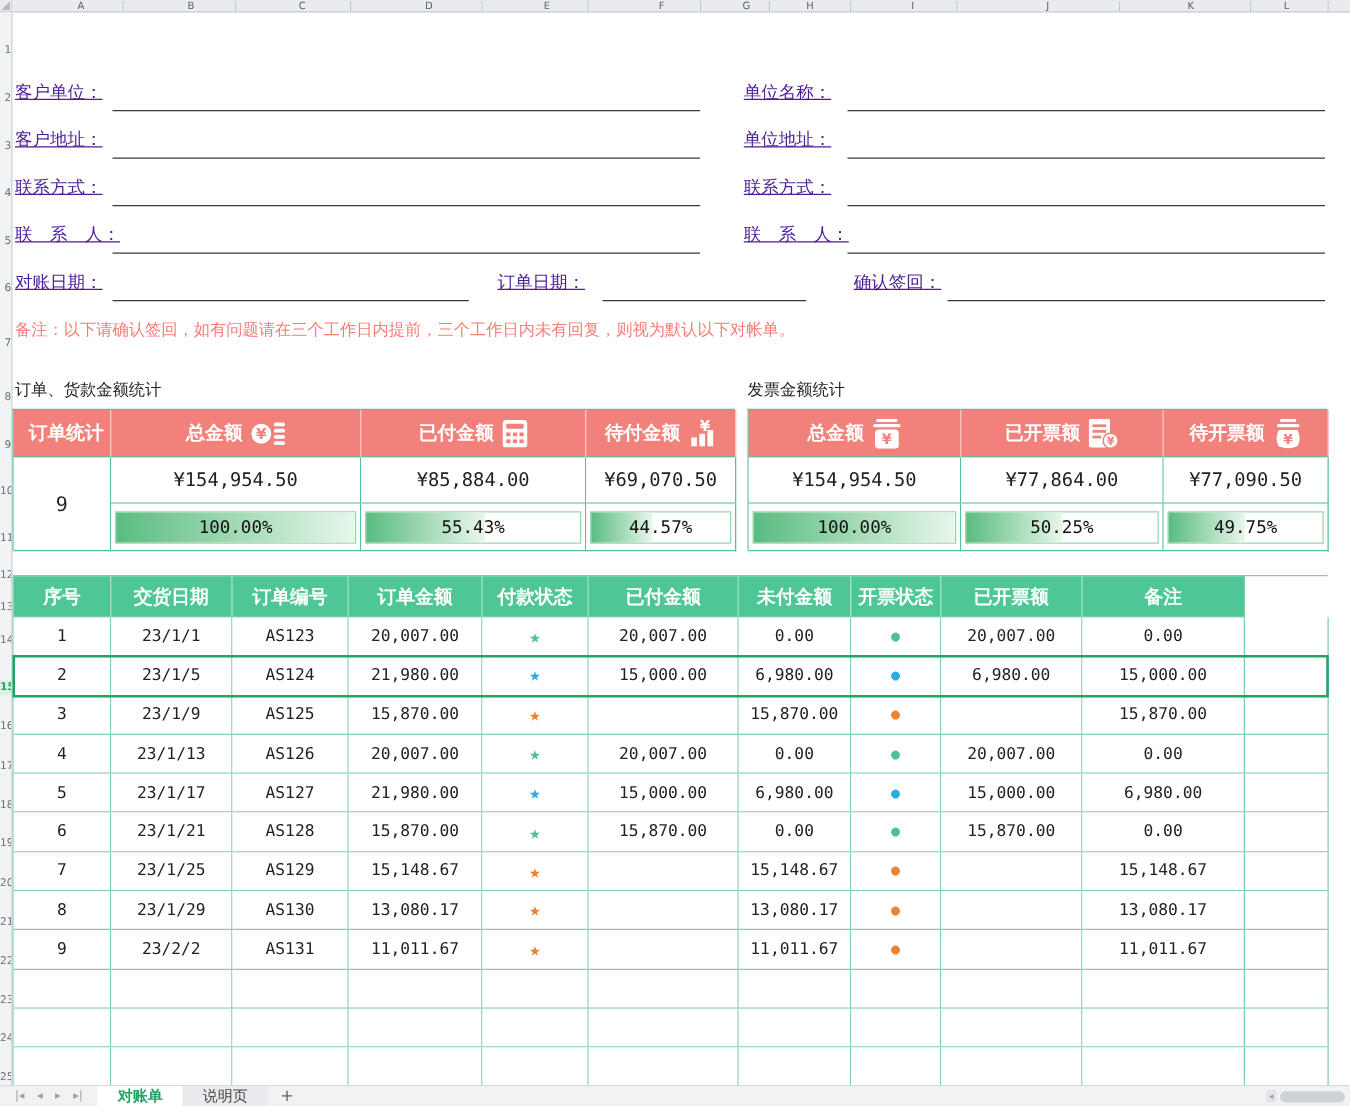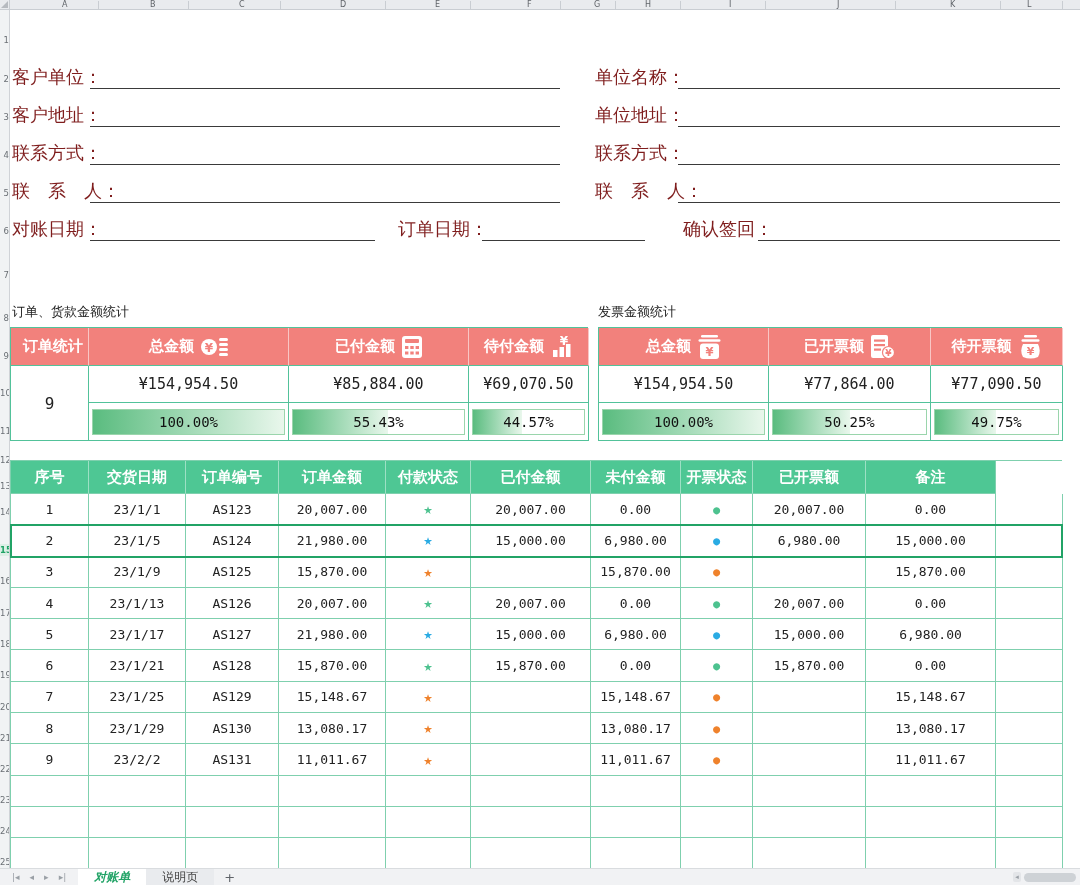--- a/index.html
+++ b/index.html
@@ -20,21 +20,21 @@
   .corner:after{content:"";position:absolute;right:1px;bottom:1px;border-left:7px solid transparent;border-bottom:7px solid #b7bbc0;}
   .row-strip{position:absolute;left:0;top:10px;width:10px;bottom:17px;background:#f1f3f4;border-right:1px solid #d0d3d7;overflow:hidden;}
   .row-strip .rn{position:absolute;left:0;width:9px;height:12px;font-size:8.5px;line-height:12px;color:#6a6f74;text-align:right;overflow:hidden;}
   .row-strip .rn.sel{color:var(--tabgreen);background:#ddefe6;font-weight:bold;}
 
   
   .title-bar{position:absolute;left:10px;top:10px;width:1052px;height:40px;background:var(--green);
     color:#fff;font-size:24px;font-weight:bold;letter-spacing:6px;display:flex;align-items:center;justify-content:center;}
 
   
-  .flabel{position:absolute;font-size:18px;color:#7f1d1d;white-space:nowrap;}
+  .flabel{position:absolute;font-size:14px;color:#4c1d95;white-space:nowrap;text-decoration:underline;}
   .fline{position:absolute;border-bottom:1px solid #3a3a3a;height:1px;}
 
   .note{position:absolute;left:12px;top:255px;font-size:13px;color:var(--note);}
 
   .sec-title{position:absolute;font-size:13px;color:#222;}
 
   
   .stats{position:absolute;top:327px;display:grid;border-left:1px solid var(--teal-border);border-top:1px solid var(--teal-border);}
   .stats-left{left:10px;width:578px;grid-template-columns:78px 200px 180px 120px;grid-template-rows:38px 37px 38px;}
   .stats-right{left:598px;width:464px;grid-template-columns:170px 162px 132px;grid-template-rows:38px 37px 38px;}
@@ -68,21 +68,21 @@
   .star[data-status="full"],.dot[data-status="full"]{color:var(--full);}
   .star[data-status="partial"],.dot[data-status="partial"]{color:var(--partial);}
   .star[data-status="none"],.dot[data-status="none"]{color:var(--none);}
 
   
   .sheet-bar{position:absolute;left:0;right:0;bottom:0;height:17px;background:#f1f2f4;border-top:1px solid #d9dcdf;
     display:flex;align-items:center;font-size:11px;color:#80868b;}
   .sheet-bar .nav{display:flex;gap:10px;padding:0 12px;font-size:9px;color:#9aa0a6;}
   .sheet-bar .nav span{cursor:default;}
   .tab{height:17px;display:flex;align-items:center;padding:0 16px;font-size:12px;}
-  .tab.active{background:#fff;color:var(--tabgreen);font-weight:bold;font-style:italic;}
+  .tab.active{background:#fff;color:var(--tabgreen);font-weight:bold;}
   .tab.idle{background:#e9ebee;color:#444;}
   .plus-tab{padding:0 10px;font-size:13px;color:#5f6368;}
   .hscroll{position:absolute;right:4px;bottom:3px;display:flex;align-items:center;gap:3px;}
   .hscroll .sbtn{width:8px;height:10px;background:#e3e5e8;color:#9aa0a6;font-size:7px;display:flex;align-items:center;justify-content:center;border-radius:2px;}
   .hscroll .thumb{width:52px;height:9px;background:#ced2d6;border-radius:5px;}
 </style>
 </head>
 <body>
 
 <div class="screen">
@@ -164,20 +164,21 @@
   <div class="fline" style="left:90px;top:202px;width:470px"></div>
   <div class="fline" style="left:678px;top:202px;width:382px"></div>
 
   <span class="flabel" style="left:12px;top:217px">对账日期：</span>
   <span class="flabel" style="left:398px;top:217px">订单日期：</span>
   <span class="flabel" style="left:683px;top:217px">确认签回：</span>
   <div class="fline" style="left:90px;top:240px;width:285px"></div>
   <div class="fline" style="left:482px;top:240px;width:163px"></div>
   <div class="fline" style="left:758px;top:240px;width:302px"></div>
 
+  <div class="note">备注：以下请确认签回，如有问题请在三个工作日内提前，三个工作日内未有回复，则视为默认以下对帐单。</div>
 
   <div class="sec-title" style="left:12px;top:303px">订单、货款金额统计</div>
   <div class="sec-title" style="left:598px;top:303px">发票金额统计</div>
 
   <div class="stats stats-left">
     <div class="hcell first">
       <span>订单统计</span>
     </div>
     <div class="hcell">
       <span>总金额</span>

